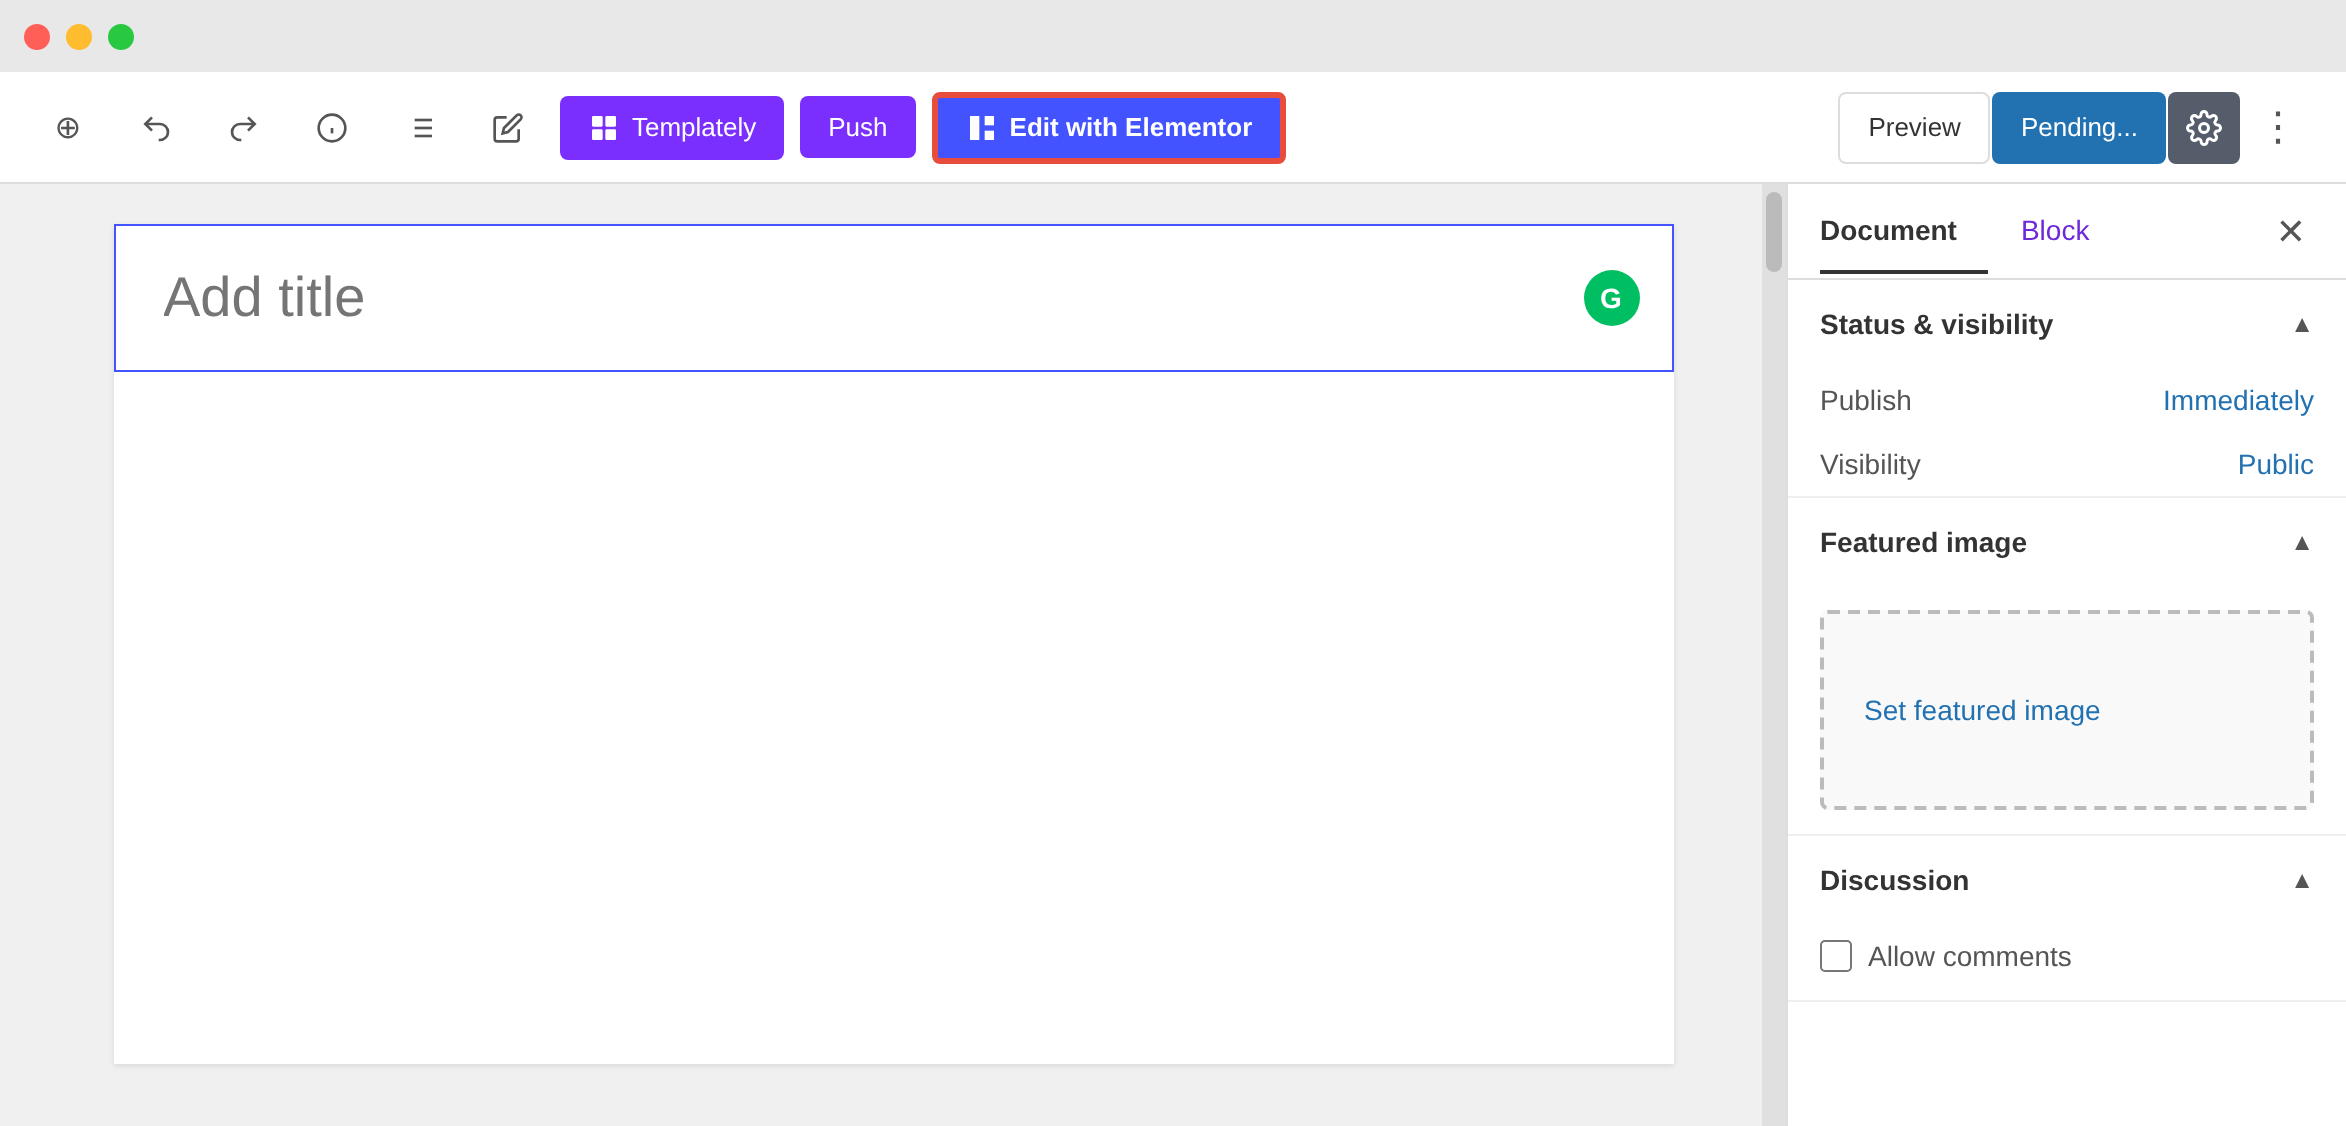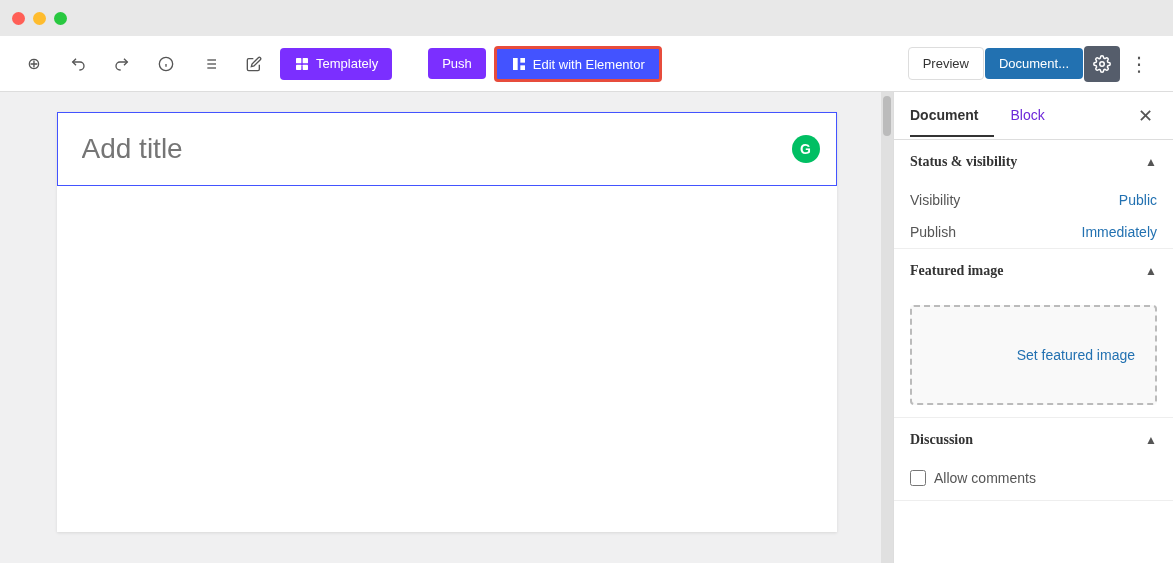--- a/index.html
+++ b/index.html
@@ -30,21 +30,20 @@
       border-bottom: 1px solid #ddd;
     }
     .toolbar-left {
       display: flex;
       align-items: center;
       gap: 8px;
       flex: 1;
     }
     .toolbar-right {
       display: flex;
-      align-items: center;
       gap: 1px;
     }
     .icon-btn {
       width: 36px;
       height: 36px;
       background: none;
       border: none;
       cursor: pointer;
       display: flex;
       align-items: center;
@@ -69,34 +68,33 @@
     }
     .btn-push {
       background: #7b2fff;
       color: #fff;
       border: none;
       border-radius: 4px;
       padding: 8px 14px;
       font-size: 13px;
       cursor: pointer;
       font-weight: 500;
-      margin-left: 28px;
     }
     .btn-elementor {
       background: #4353ff;
       color: #fff;
       border: 3px solid #e74c3c;
       border-radius: 4px;
       padding: 7px 14px;
       font-size: 13px;
       cursor: pointer;
       display: flex;
-      align-items: flex-end;
+      align-items: center;
       gap: 6px;
-      font-weight: 400;
+      font-weight: 700;
     }
     .btn-preview {
       background: #fff;
       border: 1px solid #ddd;
       border-radius: 4px;
       padding: 8px 14px;
       font-size: 13px;
       cursor: pointer;
       color: #333;
     }
@@ -281,21 +279,20 @@
       display: flex;
       align-items: center;
       justify-content: space-between;
       padding: 14px 16px;
       cursor: pointer;
     }
     .sidebar-section-title {
       font-size: 14px;
       font-weight: 600;
       color: #333;
-      font-family: Liberation Serif, serif;
     }
     .chevron {
       font-size: 12px;
       color: #555;
     }
 
     .sidebar-row {
       display: flex;
       align-items: center;
       justify-content: space-between;
@@ -323,21 +320,21 @@
       width: 16px;
       height: 16px;
       cursor: pointer;
     }
 
     .featured-image-box {
       margin: 12px 16px;
       border: 2px dashed #bbb;
       border-radius: 4px;
       padding: 40px 20px;
-      text-align: right;
+      text-align: left;
       color: #2271b1;
       font-size: 14px;
       cursor: pointer;
       background: #f9f9f9;
     }
 
     
     .sidebar::-webkit-scrollbar { width: 6px; }
     .sidebar::-webkit-scrollbar-track { background: #f1f1f1; }
     .sidebar::-webkit-scrollbar-thumb { background: #ccc; border-radius: 3px; }
@@ -408,21 +405,21 @@
           <rect x="14" y="14" width="7" height="7"></rect>
         </svg>
       <span>Edit with Elementor</span>
     </button>
   </div>
   <div class="toolbar-right">
     <button class="btn-preview">
       <span>Preview</span>
     </button>
     <button class="btn-publish">
-      <span>Document...</span>
+      <span>Pending...</span>
     </button>
     <button class="btn-settings">
       <svg width="18" height="18" viewBox="0 0 24 24" fill="none" stroke="white" stroke-width="2">
           <circle cx="12" cy="12" r="3"></circle>
           <path d="M19.4 15a1.65 1.65 0 0 0 .33 1.82l.06.06a2 2 0 1 1-2.83 2.83l-.06-.06a1.65 1.65 0 0 0-1.82-.33 1.65 1.65 0 0 0-1 1.51V21a2 2 0 0 1-4 0v-.09A1.65 1.65 0 0 0 9 19.4a1.65 1.65 0 0 0-1.82.33l-.06.06a2 2 0 1 1-2.83-2.83l.06-.06A1.65 1.65 0 0 0 4.68 15a1.65 1.65 0 0 0-1.51-1H3a2 2 0 0 1 0-4h.09A1.65 1.65 0 0 0 4.6 9a1.65 1.65 0 0 0-.33-1.82l-.06-.06a2 2 0 1 1 2.83-2.83l.06.06A1.65 1.65 0 0 0 9 4.68a1.65 1.65 0 0 0 1-1.51V3a2 2 0 0 1 4 0v.09a1.65 1.65 0 0 0 1 1.51 1.65 1.65 0 0 0 1.82-.33l.06-.06a2 2 0 1 1 2.83 2.83l-.06.06A1.65 1.65 0 0 0 19.4 9a1.65 1.65 0 0 0 1.51 1H21a2 2 0 0 1 0 4h-.09a1.65 1.65 0 0 0-1.51 1z"></path>
         </svg>
     </button>
     <button class="btn-more">⋮</button>
   </div>
 </div>
@@ -454,26 +451,26 @@
       </div>
       <button class="sidebar-close">✕</button>
     </div>
 
     <div class="sidebar-section">
       <div class="sidebar-section-header">
         <span class="sidebar-section-title">Status &amp; visibility</span>
         <span class="chevron">▲</span>
       </div>
       <div class="sidebar-row">
+        <span class="sidebar-row-label">Publish</span>
+        <a class="sidebar-row-value">Immediately</a>
+      </div>
+      <div class="sidebar-row">
         <span class="sidebar-row-label">Visibility</span>
         <a class="sidebar-row-value">Public</a>
-      </div>
-      <div class="sidebar-row">
-        <span class="sidebar-row-label">Publish</span>
-        <a class="sidebar-row-value">Immediately</a>
       </div>
     </div>
 
     <div class="sidebar-section">
       <div class="sidebar-section-header">
         <span class="sidebar-section-title">Featured image</span>
         <span class="chevron">▲</span>
       </div>
       <div class="featured-image-box">
         <span>Set featured image</span>

